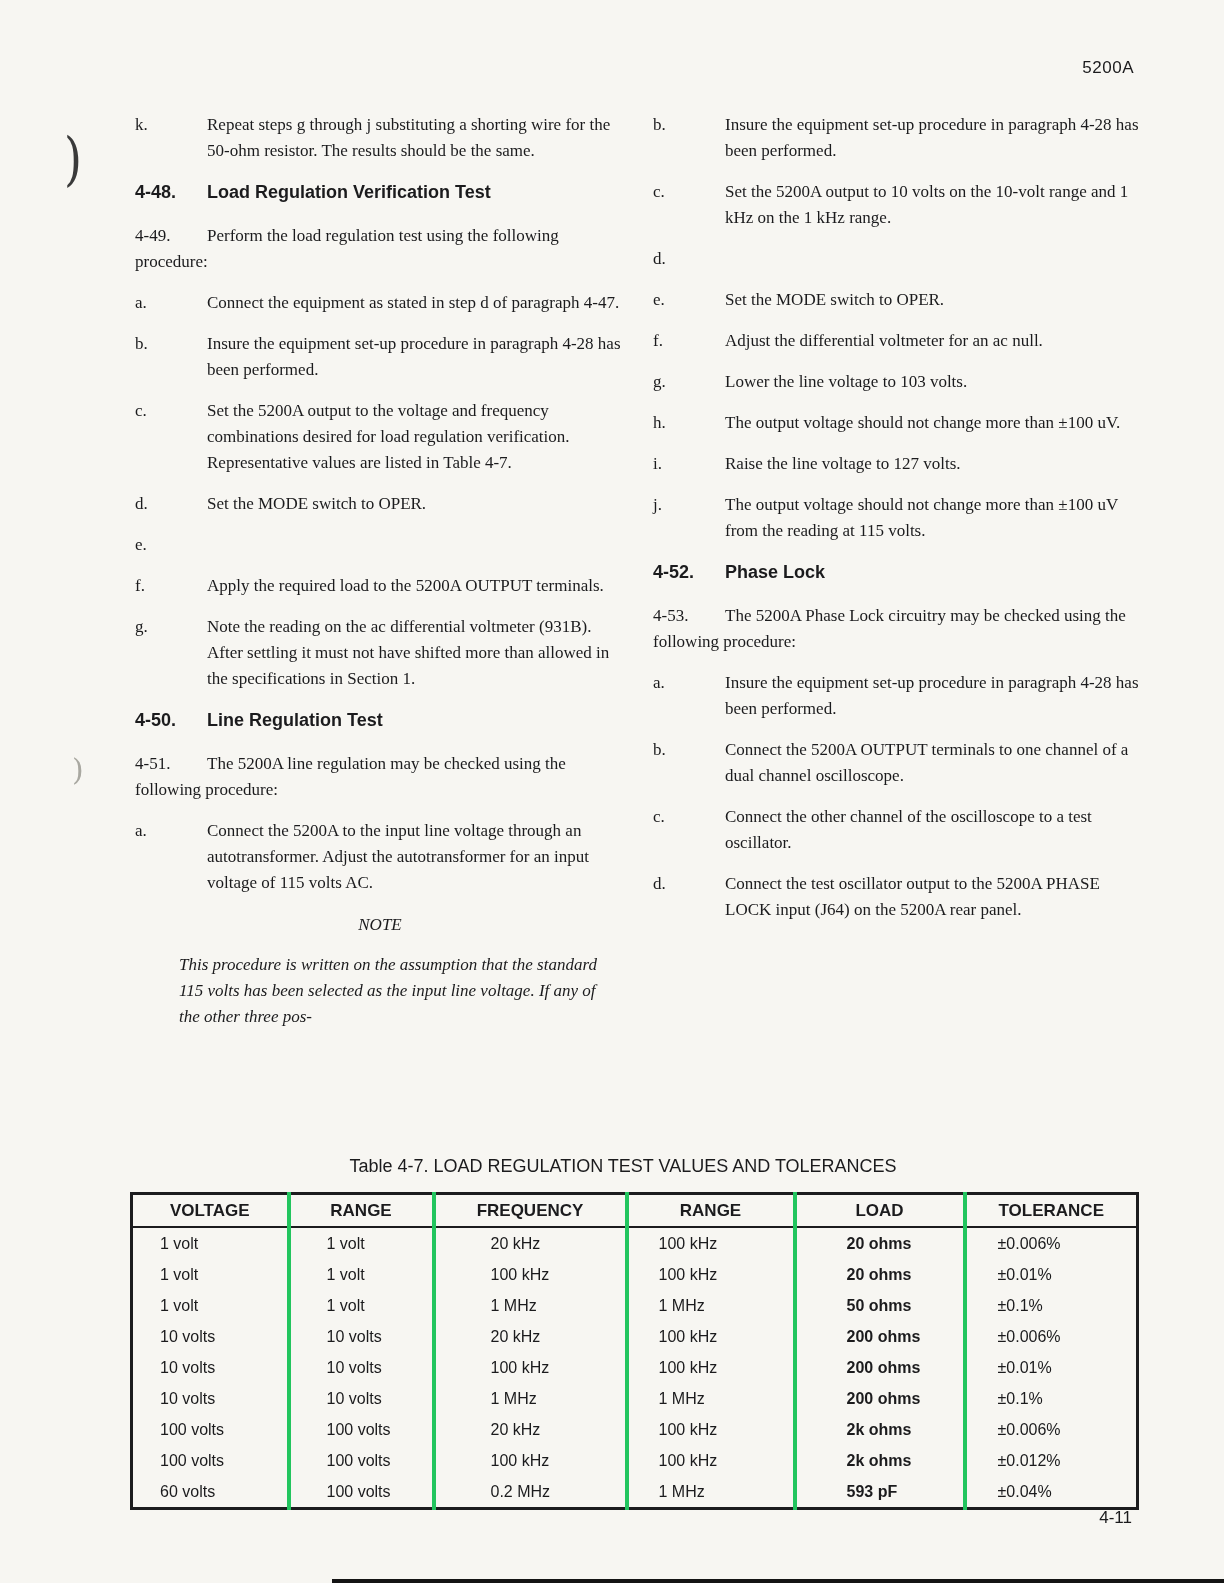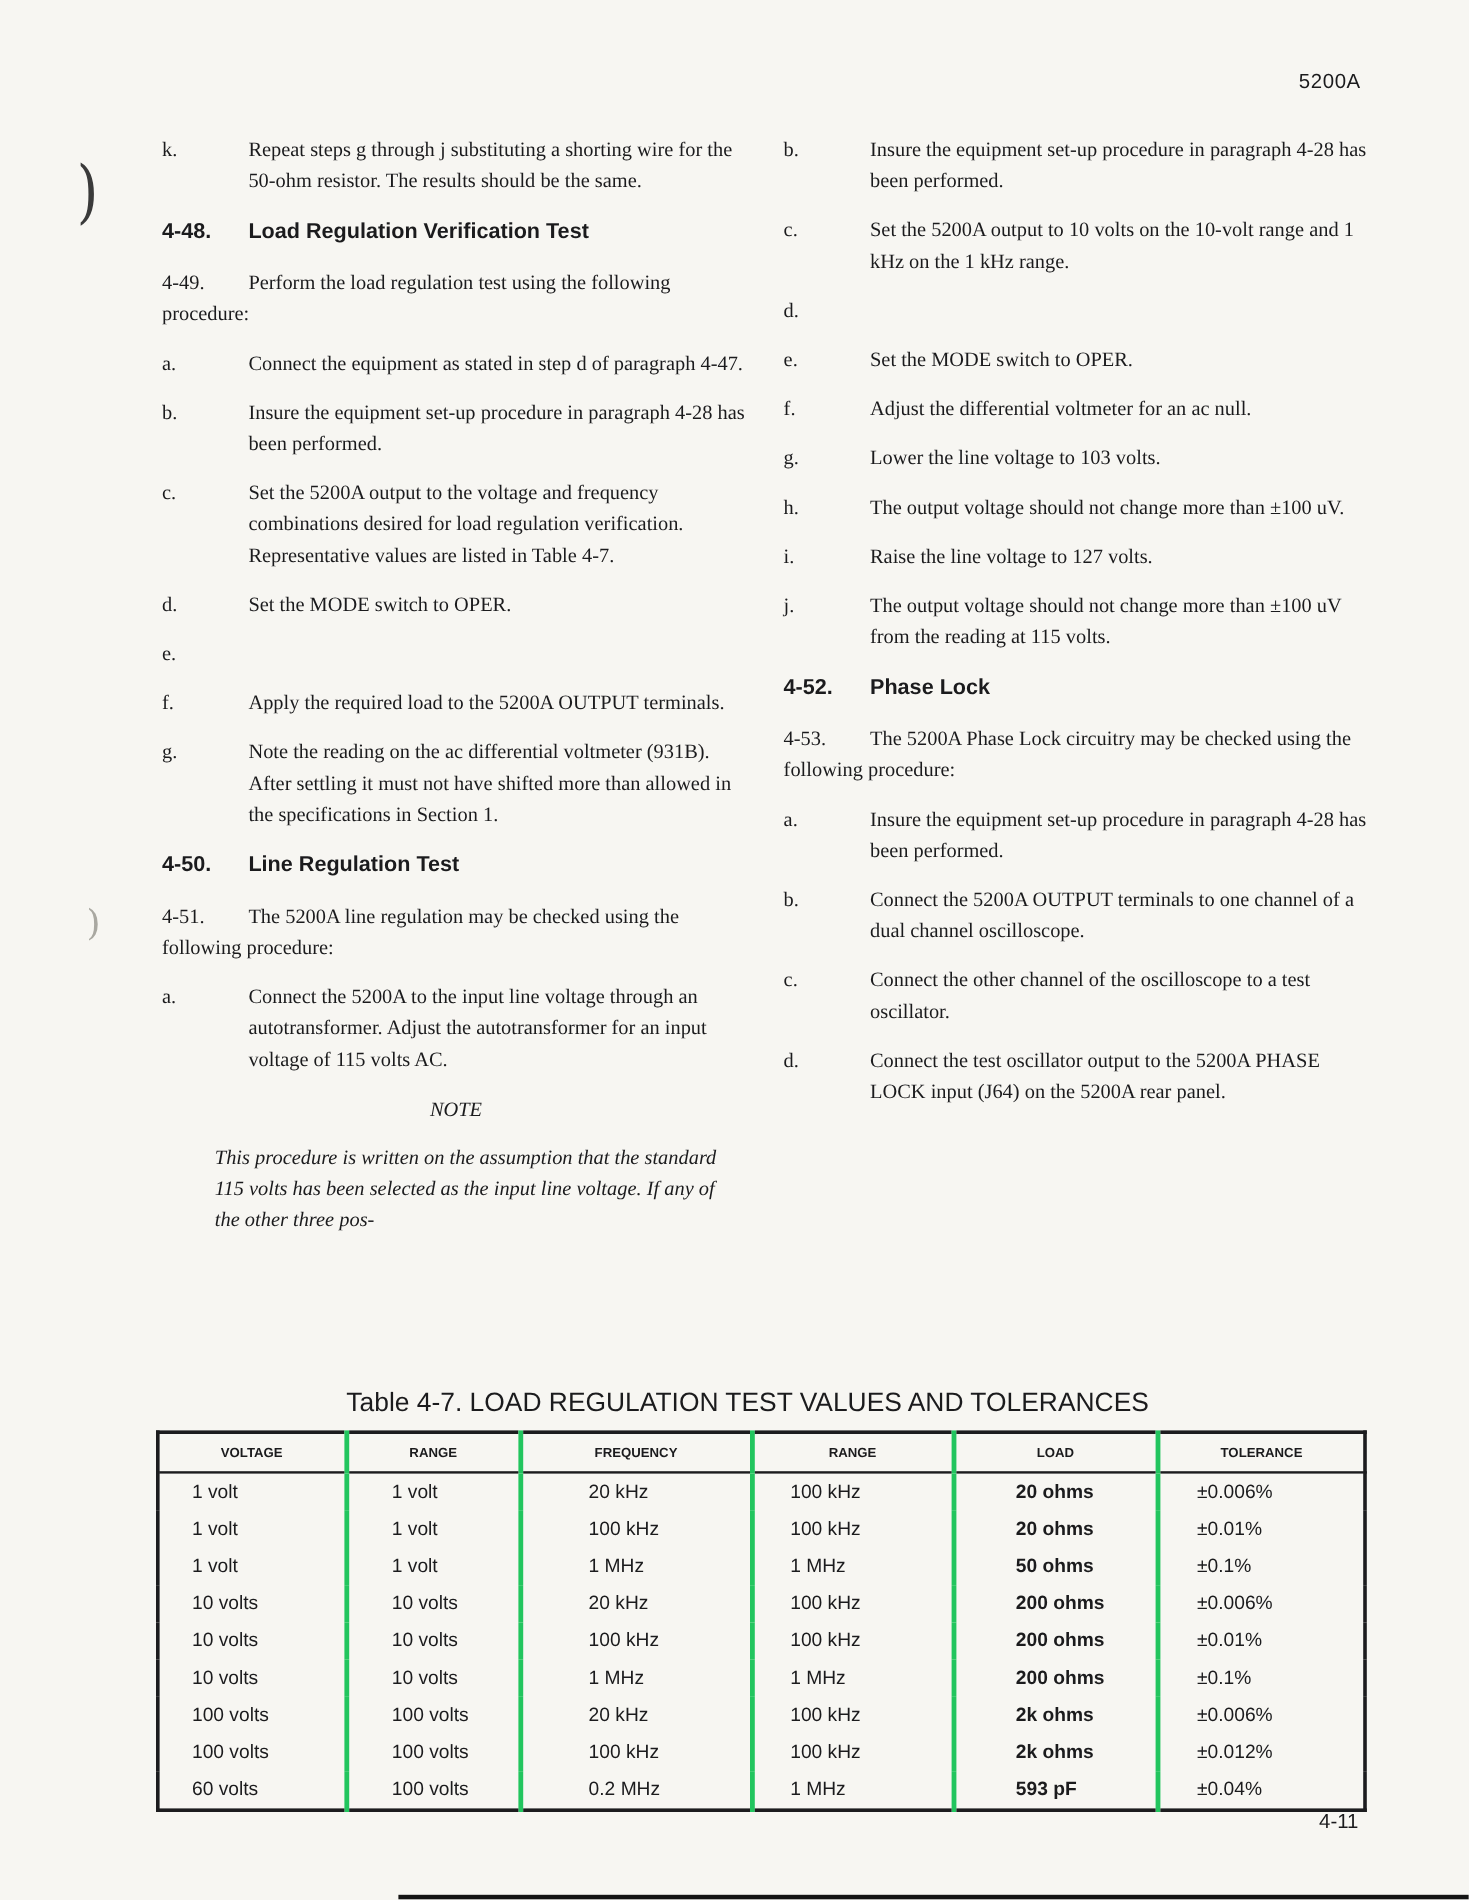--- a/index.html
+++ b/index.html
@@ -51,33 +51,33 @@
     margin: 16px 0 14px 0;
   }
   .note-para { font-style: italic; margin-bottom: 15px; }
   .col-left  .note-para { margin-left: 44px; margin-right: 26px; }
   .col-right .note-para { margin-left: 46px; margin-right: 0; margin-bottom: 20px; }
 
   .table-title {
     position: absolute; top: 1156px; left: 120px; width: 1006px;
     text-align: center;
     font-family: "Liberation Sans", sans-serif;
-    font-size: 22px;
+    font-size: 18px;
   }
   .doc-table {
     position: absolute; left: 130px; top: 1192px; width: 1006px;
     border-collapse: collapse; table-layout: fixed;
     font-family: "Liberation Sans", sans-serif;
     font-size: 16px;
     border: 3px solid #1c1c1e;
   }
   .doc-table th {
     border-bottom: 2px solid #1c1c1e;
     height: 29px; text-align: center;
-    font-size: 11px; font-weight: 700;
+    font-size: 17px; font-weight: 700;
   }
   .doc-table th + th, .doc-table td + td { border-left: 4px solid #22c55e; }
   .doc-table th { border-left: 2px solid #1c1c1e; }
   .doc-table th:first-child { border-left: none; }
   .doc-table td { height: 29px; vertical-align: middle; text-align: left; }
   .doc-table td.c0 { padding-left: 27px; }
   .doc-table td.c1 { padding-left: 36px; }
   .doc-table td.c2 { padding-left: 55px; margin-top: 28px; }
   .doc-table td.c3 { padding-left: 30px; }
   .doc-table td.c4 { padding-left: 50px; font-weight: bold; }

